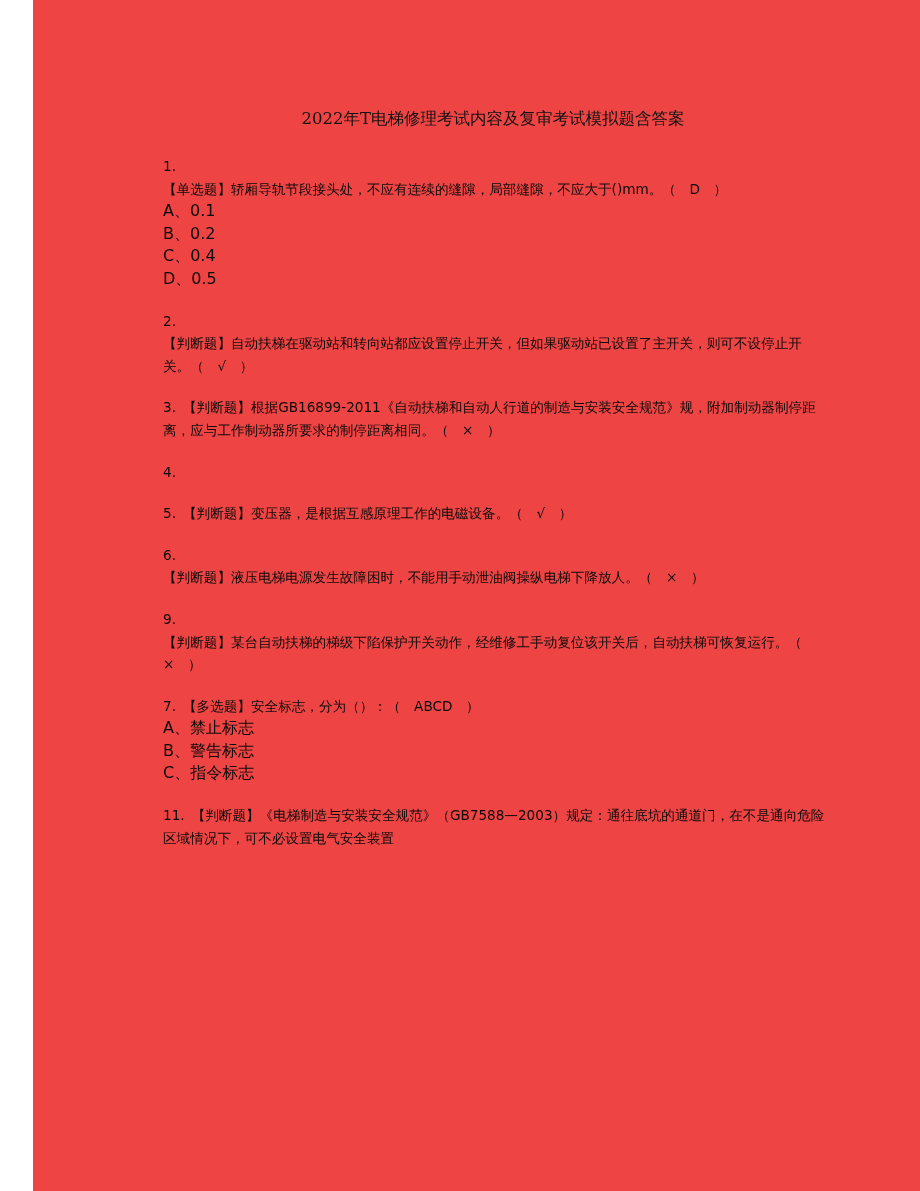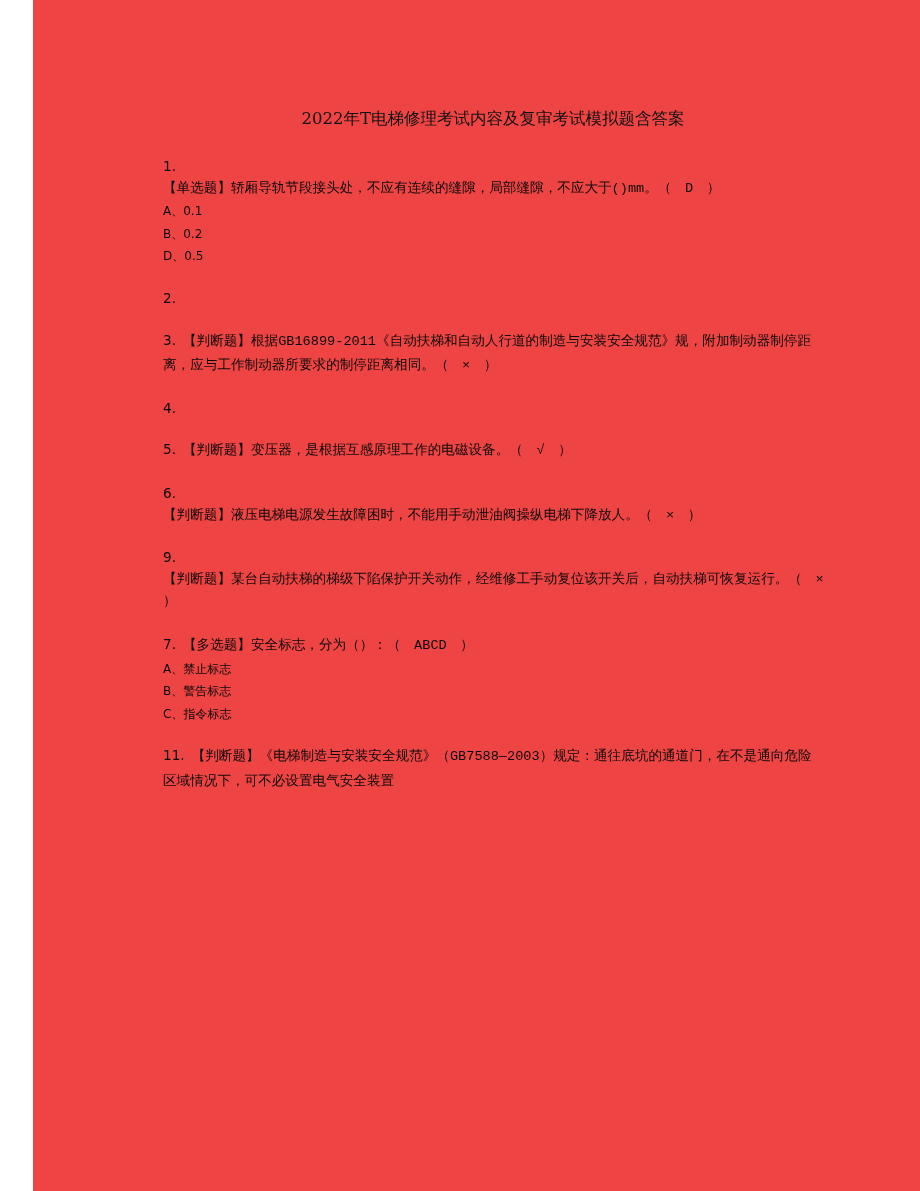--- a/index.html
+++ b/index.html
@@ -57,39 +57,38 @@
     text-align: left;
   }
 
   .q-num-line {
     display: block;
   }
 
   .q-text {
     display: block;
     text-indent: 0;
-    font-family: Liberation Mono, monospace;
   }
 
   
   .q-inline .q-text {
     display: inline;
   }
   .q-inline .q-num-line {
     display: inline;
   }
 
   .opt-list {
     margin: 0;
     padding: 0;
     list-style: none;
   }
   .opt-list li {
     display: block;
-    font-size: 12px;
+    font-size: 16px;
     line-height: 22.6px;
     white-space: nowrap;
   }
 
   .num-gap { display: inline-block; width: 7px; }
 </style>
 </head>
 <body>
 
 <div id="page">
@@ -97,26 +96,28 @@
   <div class="doc-title">2022年T电梯修理考试内容及复审考试模拟题含答案</div>
 
   <div class="body-col">
 
     <div class="q-block">
       <span class="q-num-line">1.</span>
       <span class="q-text">【单选题】轿厢导轨节段接头处，不应有连续的缝隙，局部缝隙，不应大于()mm。（　D　）</span>
       <ul class="opt-list">
         <li>A、0.1</li>
         <li>B、0.2</li>
+        <li>C、0.4</li>
         <li>D、0.5</li>
       </ul>
     </div>
 
     <div class="q-block">
       <span class="q-num-line">2.</span>
+      <span class="q-text">【判断题】自动扶梯在驱动站和转向站都应设置停止开关，但如果驱动站已设置了主开关，则可不设停止开关。（　√　）</span>
     </div>
 
     <div class="q-block q-inline">
       <span class="q-num-line">3.</span><span class="num-gap"></span><span class="q-text">【判断题】根据GB16899-2011《自动扶梯和自动人行道的制造与安装安全规范》规，附加制动器制停距离，应与工作制动器所要求的制停距离相同。（　×　）</span>
     </div>
 
     <div class="q-block">
       <span class="q-num-line">4.</span>
     </div>
 

